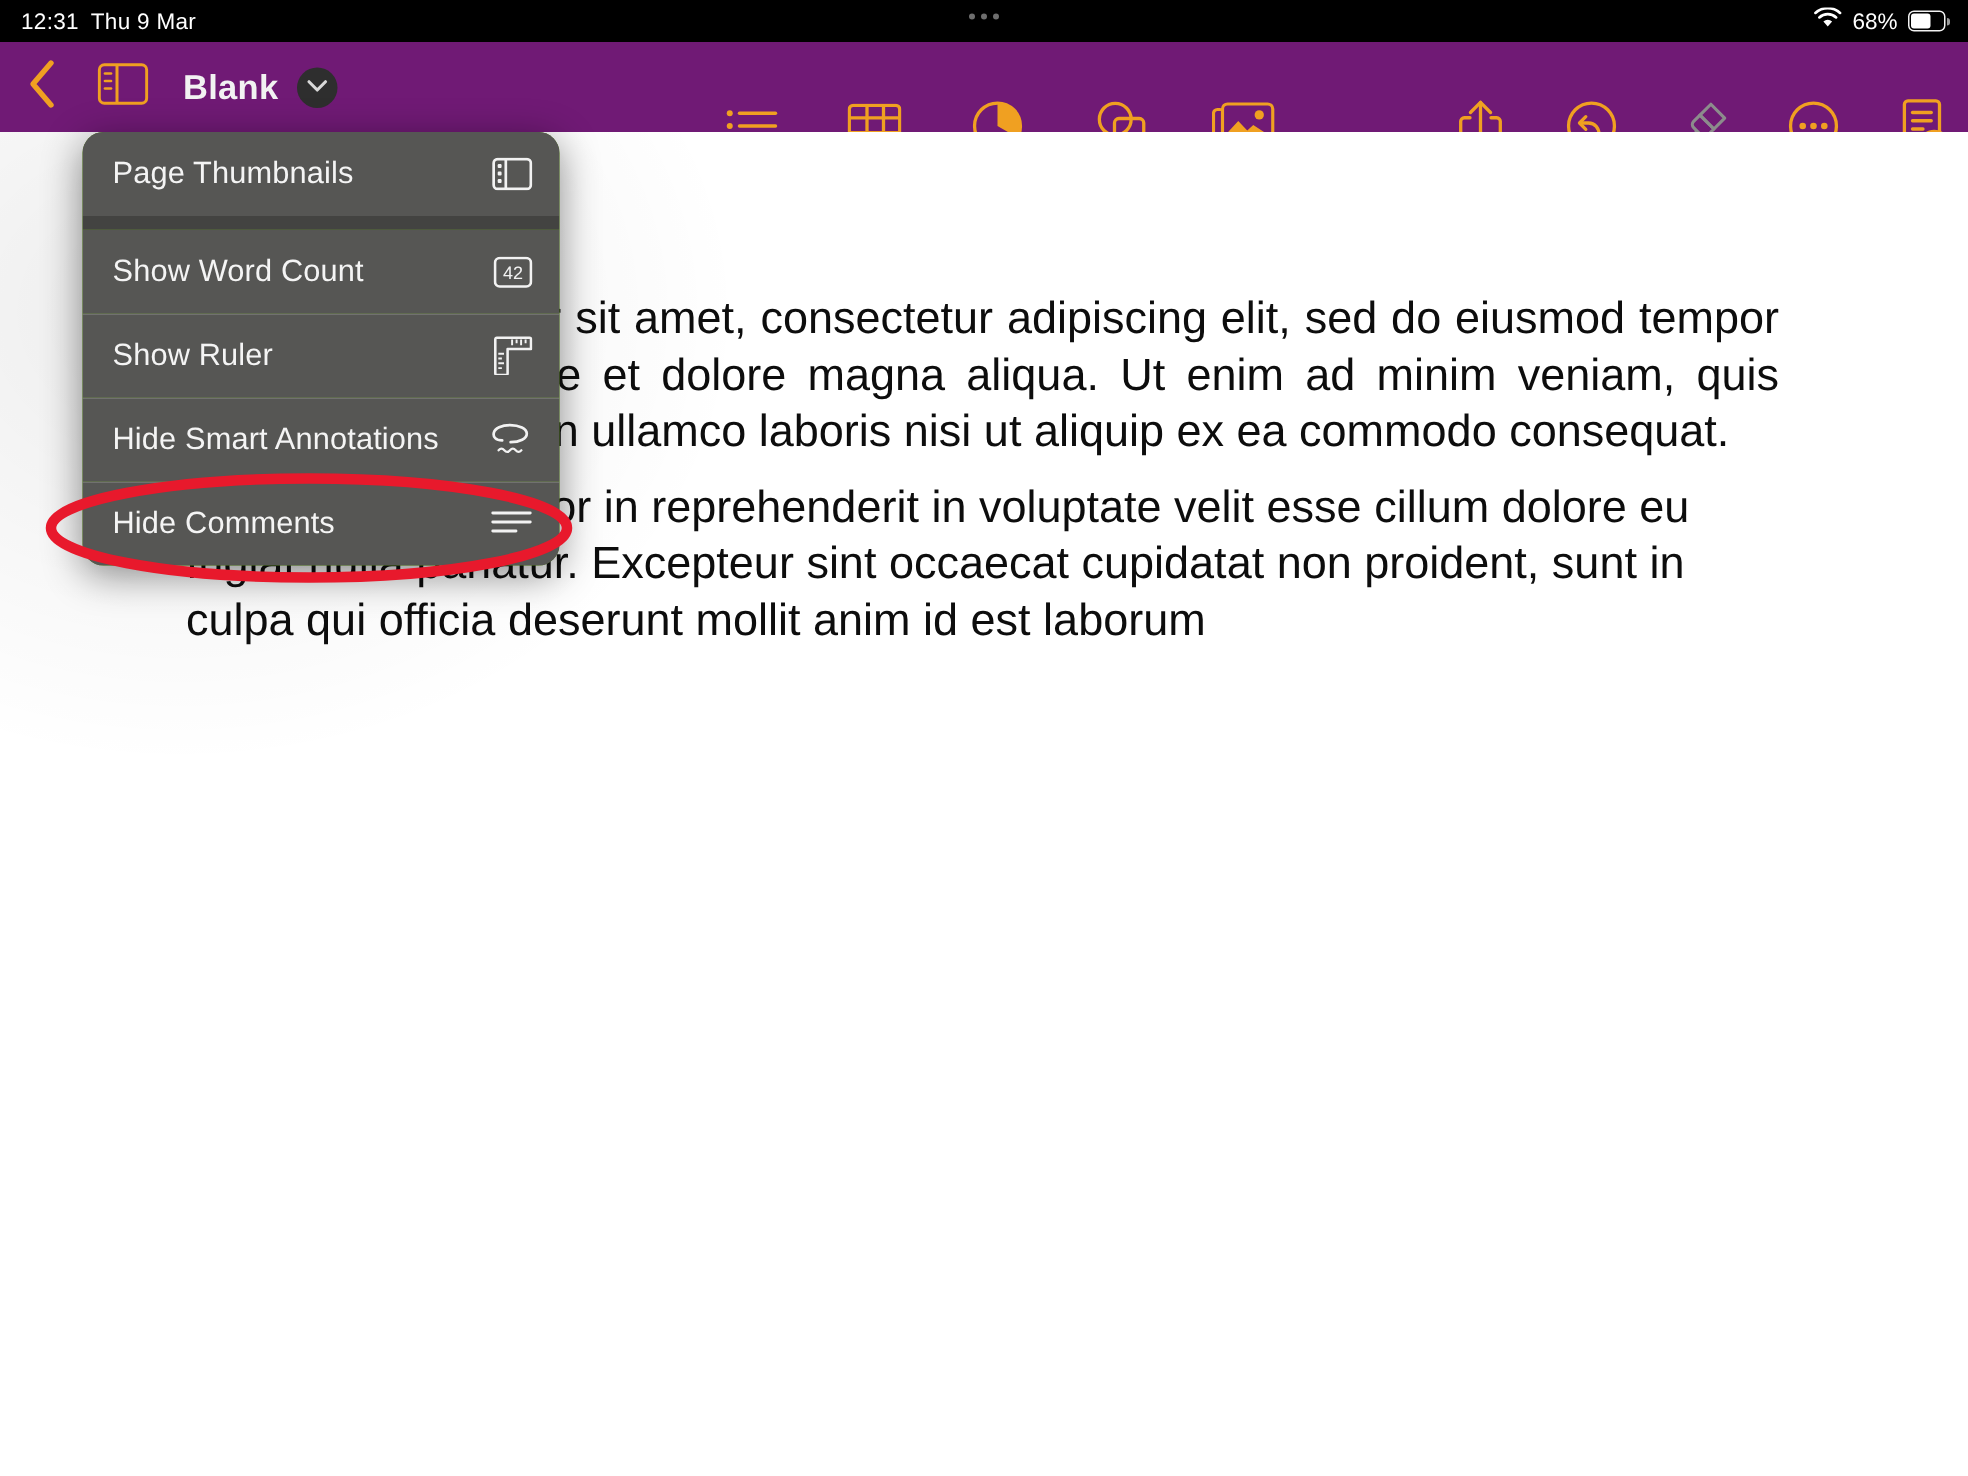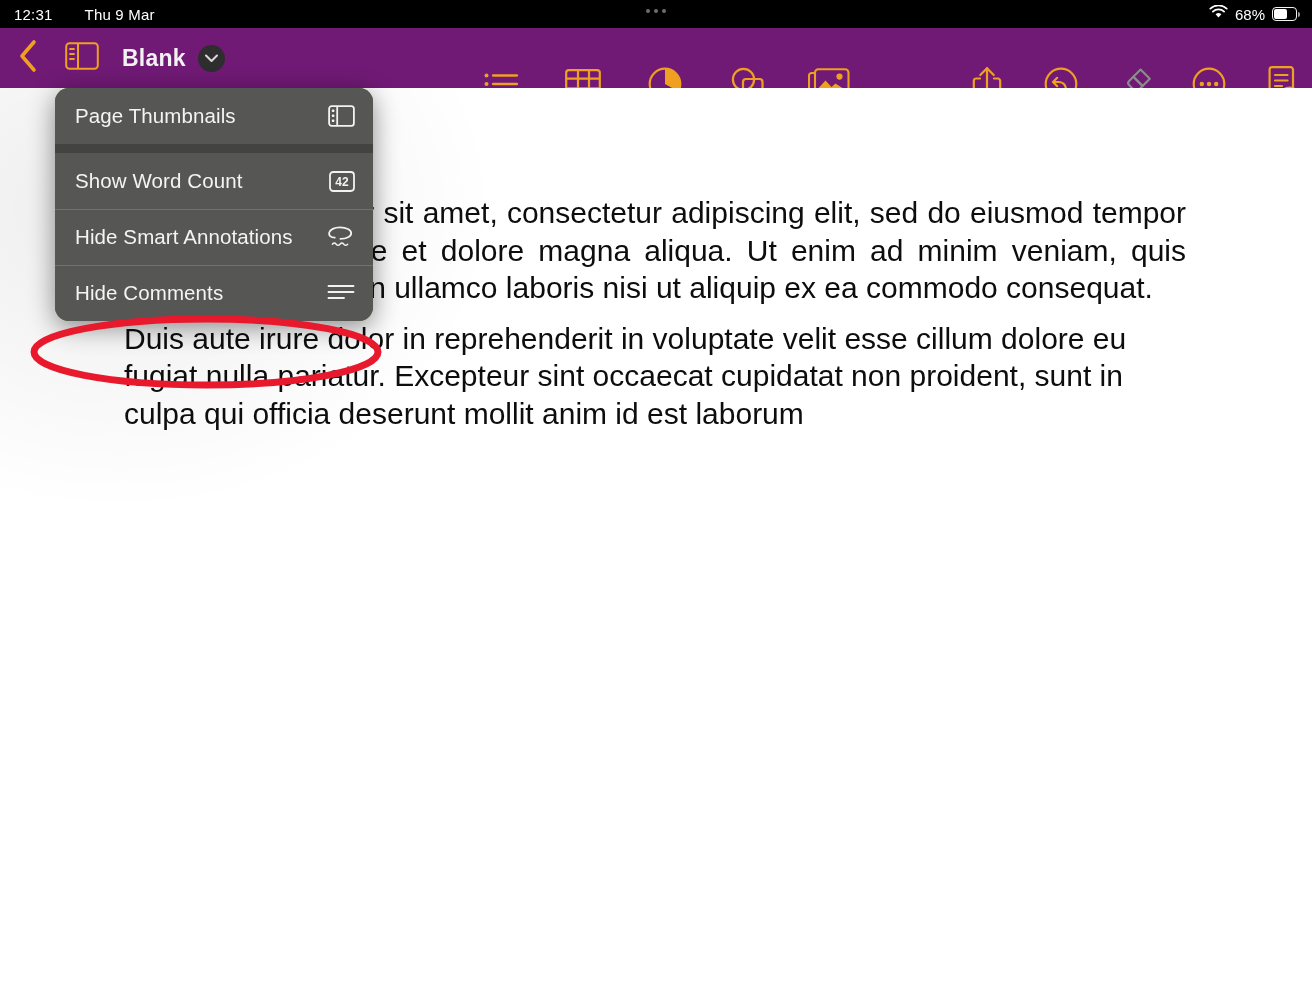--- a/index.html
+++ b/index.html
@@ -11,21 +11,21 @@
   }
   #root { position: relative; width: 1312px; height: 943px; background: #000; }
 
   
   .statusbar {
     position: absolute; left: 0; top: 0; width: 1312px; height: 28px;
     background: #000; color: #fff;
     display: flex; align-items: center;
   }
   .sb-time { font-size: 15px; font-weight: 500; margin-left: 14px; letter-spacing: .2px; }
-  .sb-date { font-size: 15px; font-weight: 500; margin-left: 32px; letter-spacing: .2px; }
+  .sb-date { font-size: 15px; font-weight: 500; margin-left: 8px; letter-spacing: .2px; }
   .sb-dots {
     position: absolute; left: 50%; top: 9px; transform: translateX(-50%);
     display: flex; gap: 4px;
   }
   .sb-dots i { width: 4px; height: 4px; border-radius: 50%; background: #6e6e6e; display:block; }
   .sb-right {
     position: absolute; right: 12px; top: 0; height: 28px;
     display: flex; align-items: center; gap: 7px; text-align: right;
   }
   .sb-batt-pct { font-size: 15px; font-weight: 500; color: #fff; }
@@ -106,21 +106,21 @@
     background: #565654;
   }
   .mrow + .mrow::before {
     content: ""; position: absolute; left: 0; right: 0; top: 0;
     height: 1px; background: rgba(255,255,255,.16);
   }
   .mrow-label {
     color: #f4f4f4; font-size: 20.5px; letter-spacing: .1px; flex: 1;
     white-space: nowrap;
   }
-  .mrow-icon { width: 34px; display: flex; align-items: center; justify-content: flex-end; font-weight: bold; }
+  .mrow-icon { width: 34px; display: flex; align-items: center; justify-content: flex-end; }
   .msep { height: 9px; background: #434341; }
 
   
   .annot {
     position: absolute; left: 28px; top: 314px; width: 360px; height: 76px;
     z-index: 40; pointer-events: none;
   }
 </style>
 </head>
 <body>
@@ -334,20 +334,36 @@
     <div class="mrow">
       <span class="mrow-label">Show Word Count</span>
       <span class="mrow-icon">
         <svg width="26" height="21" viewBox="0 0 26 21">
           <rect x="1" y="1" width="24" height="19" rx="3.2" stroke="#f2f2f2" stroke-width="1.8" fill="none"></rect>
           <text x="13" y="15" font-family="Liberation Sans, sans-serif" font-size="12" fill="#f2f2f2" text-anchor="middle">42</text>
         </svg>
       </span>
     </div>
 
+    <div class="mrow">
+      <span class="mrow-label">Show Ruler</span>
+      <span class="mrow-icon">
+        <svg width="26" height="26" viewBox="0 0 26 26">
+          <path d="M2.2 1.2 H24 A1 1 0 0 1 25 2.2 V8.6 H9.4 V25 A1 1 0 0 1 8.4 26 H2.2 A1 1 0 0 1 1.2 25 V2.2 A1 1 0 0 1 2.2 1.2 Z" stroke="#f2f2f2" stroke-width="1.7" fill="none" stroke-linejoin="round"></path>
+          <line x1="12.4" y1="2.4" x2="12.4" y2="6.2" stroke="#f2f2f2" stroke-width="1.3"></line>
+          <line x1="15.4" y1="2.4" x2="15.4" y2="4.8" stroke="#f2f2f2" stroke-width="1.3"></line>
+          <line x1="18.4" y1="2.4" x2="18.4" y2="6.2" stroke="#f2f2f2" stroke-width="1.3"></line>
+          <line x1="21.4" y1="2.4" x2="21.4" y2="4.8" stroke="#f2f2f2" stroke-width="1.3"></line>
+          <line x1="3.2" y1="11.8" x2="7" y2="11.8" stroke="#f2f2f2" stroke-width="1.3"></line>
+          <line x1="3.2" y1="15" x2="5.6" y2="15" stroke="#f2f2f2" stroke-width="1.3"></line>
+          <line x1="3.2" y1="18.2" x2="7" y2="18.2" stroke="#f2f2f2" stroke-width="1.3"></line>
+          <line x1="3.2" y1="21.4" x2="5.6" y2="21.4" stroke="#f2f2f2" stroke-width="1.3"></line>
+        </svg>
+      </span>
+    </div>
 
     <div class="mrow">
       <span class="mrow-label">Hide Smart Annotations</span>
       <span class="mrow-icon">
         <svg width="28" height="24" viewBox="0 0 28 24">
           <path d="M7.8 12.6 C3.4 12.6 1.6 10.2 2.2 7.6 C2.9 4.6 7.4 2.4 13 2.4 C19.2 2.4 24.2 4.8 24.2 8.2 C24.2 11.4 19.6 13.8 13.4 13.8" stroke="#f2f2f2" stroke-width="1.8" fill="none" stroke-linecap="round"></path>
           <path d="M5.4 19.2 q1.9 -2.2 3.8 0 q1.9 2.2 3.8 0 q1.9 -2.2 3.8 0 q1.9 2.2 3.8 0" stroke="#f2f2f2" stroke-width="1.5" fill="none" stroke-linecap="round"></path>
         </svg>
       </span>
     </div>

